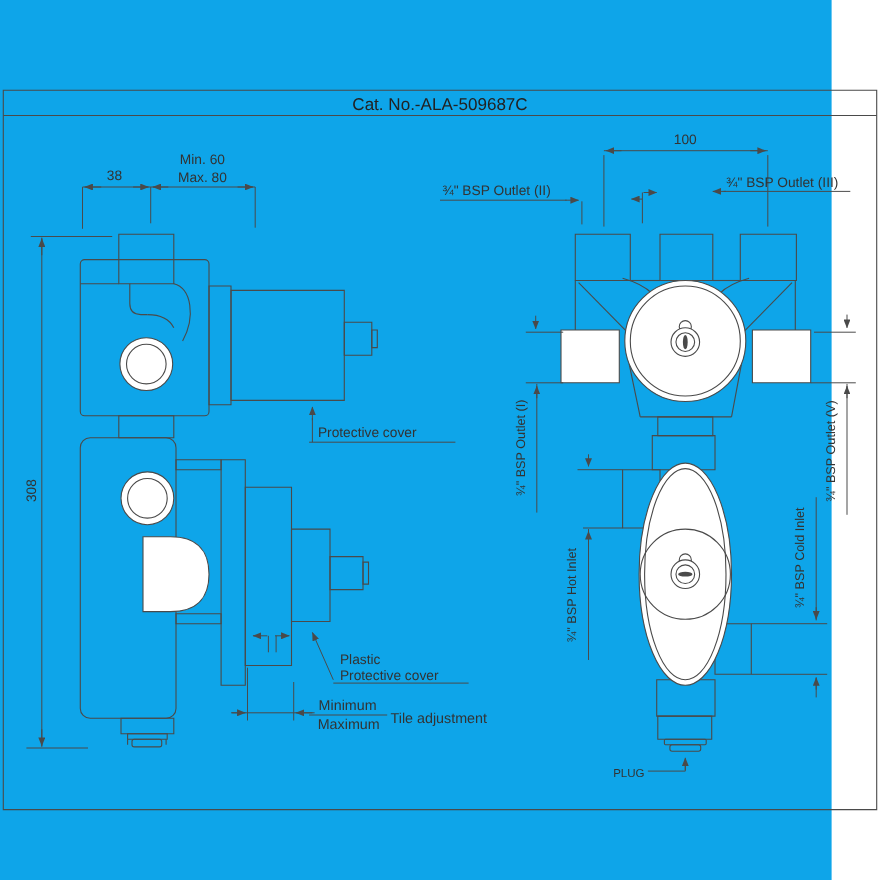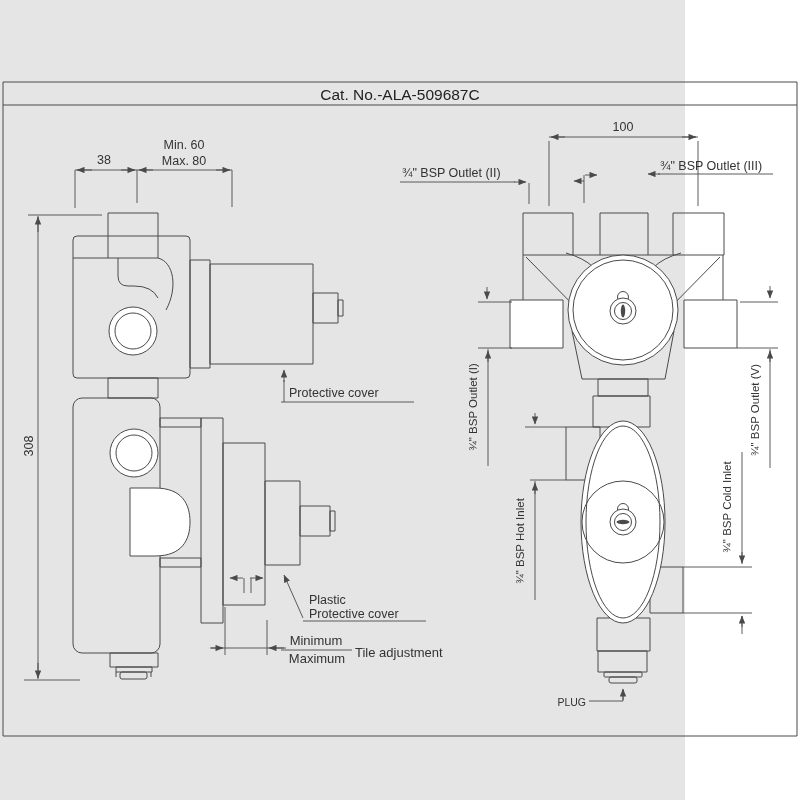--- a/index.html
+++ b/index.html
@@ -1,16 +1,16 @@
 <!DOCTYPE html>
 <html><head>
 <meta charset="utf-8">
 <style>
   html,body{margin:0;padding:0;background:#ffffff;}
-  .page{position:relative;width:685px;height:800px;background:#e5e5e5;
+  .page{position:relative;width:756px;height:800px;background:#0ea5e9;
         font-family:"Liberation Sans", sans-serif;}
   svg{position:absolute;left:0;top:0;}
   svg *{vector-effect:non-scaling-stroke;}
   .ln{stroke:#4a4a4a;stroke-width:1;fill:none;}
   .lnw{stroke:#4a4a4a;stroke-width:1;fill:#ffffff;}
   .dim{stroke:#4a4a4a;stroke-width:0.9;fill:none;}
   .arr{stroke:#4a4a4a;stroke-width:0.9;fill:none;}
   text{fill:#333333;font-family:"Liberation Sans", sans-serif;}
   .t-title{font-size:15.5px;fill:#222222;}
   .t-dim{font-size:12.5px;}

